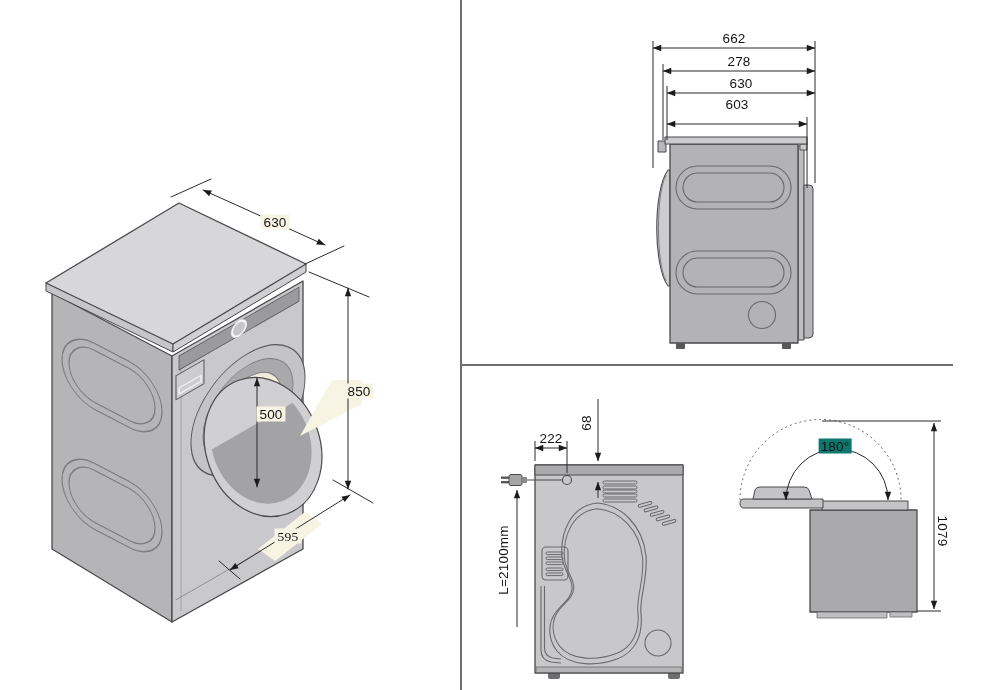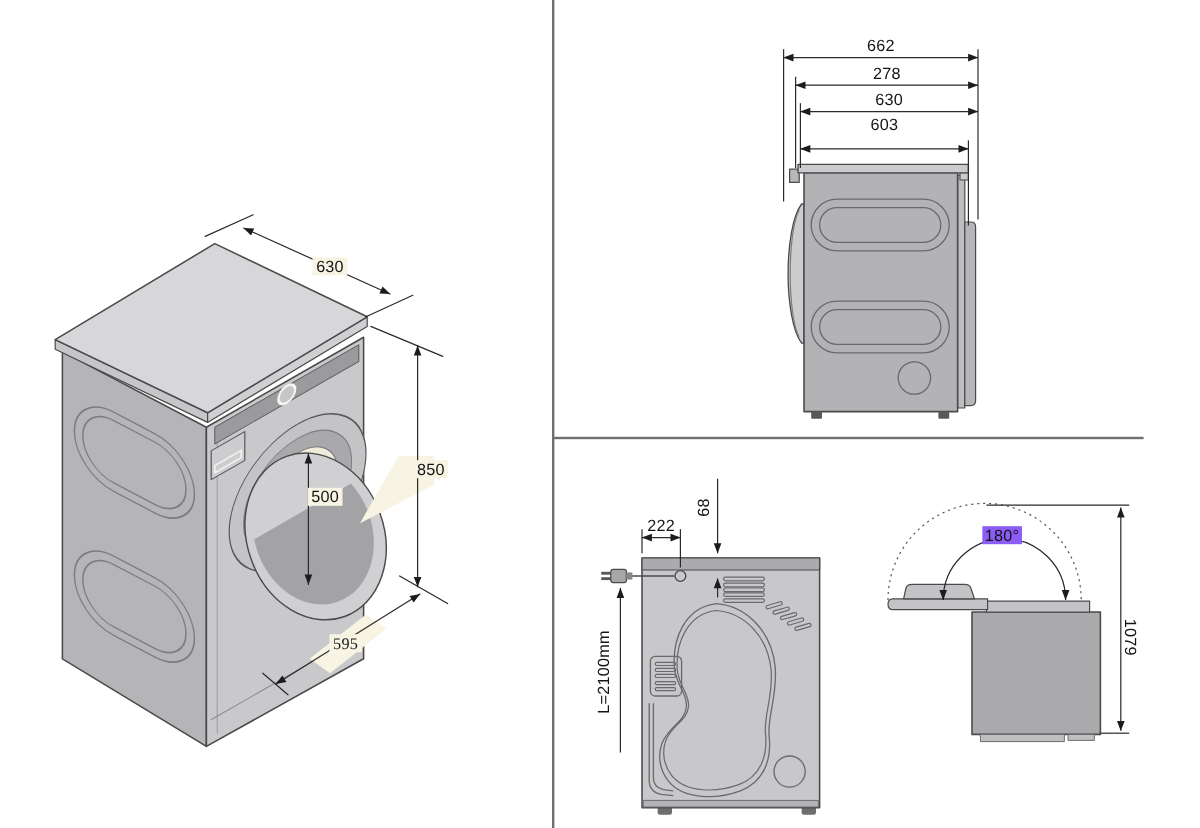--- a/index.html
+++ b/index.html
@@ -7,21 +7,21 @@
          font-family:"Liberation Sans", sans-serif;}
   #drawing{position:absolute;left:0;top:0;}
   .divider{position:absolute;background:#6e7072;}
   #divider-v{left:460px;top:0;width:2px;height:690px;}
   #divider-h{left:461px;top:364px;width:492px;height:2px;}
   .dim-label{position:absolute;font-size:13.5px;line-height:15px;color:#141416;
              white-space:nowrap;transform:translate(-50%,-50%);letter-spacing:.2px;}
   .rot-ccw{transform:translate(-50%,-50%) rotate(-90deg);}
   .rot-cw{transform:translate(-50%,-50%) rotate(90deg);}
   .cream-bg{background:#f7f4e3;padding:0 3px;}
-  .white-bg{background:#8b5cf6;padding:0 2px;}
+  .white-bg{background:#0f766e;padding:0 2px;}
 </style>
 </head>
 <body>
 
 <div id="stage">
 
   <svg id="drawing" width="1000" height="690" viewBox="0 0 1000 690">
     <defs>
       <marker id="mA" viewBox="0 0 10 8" refX="9.3" refY="4" markerWidth="9.5" markerHeight="7.5" orient="auto-start-reverse">
         <path d="M0.5,0.6 L9.5,4 L0.5,7.4 Z" fill="#1c1c1e"></path>

